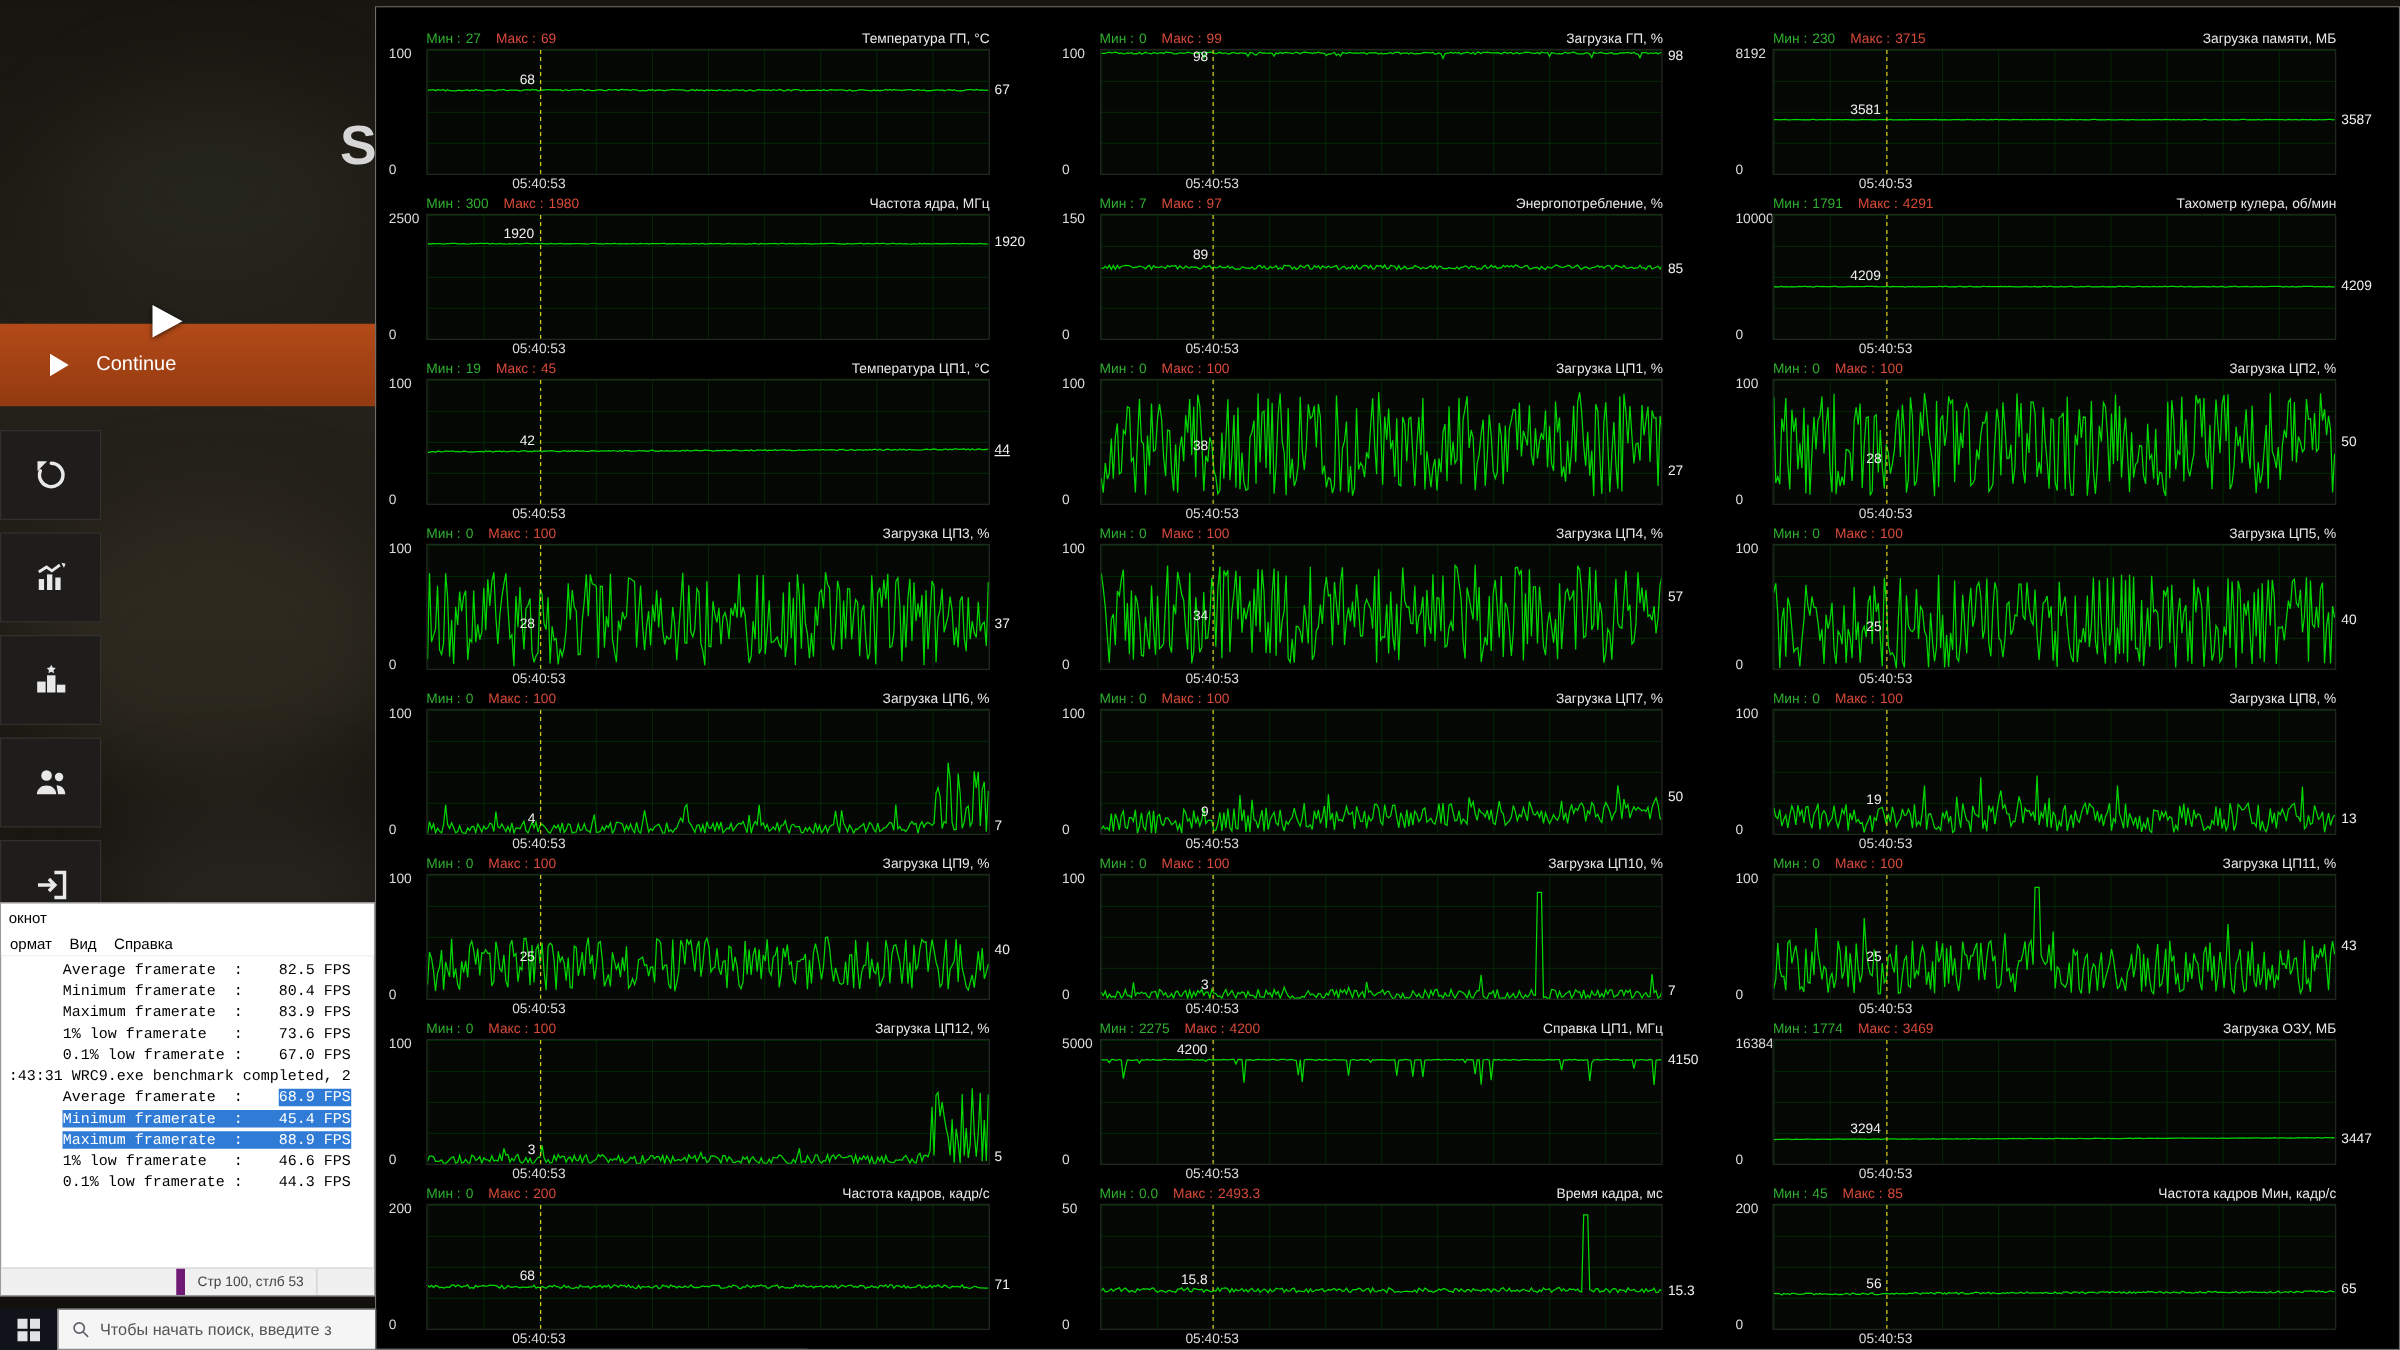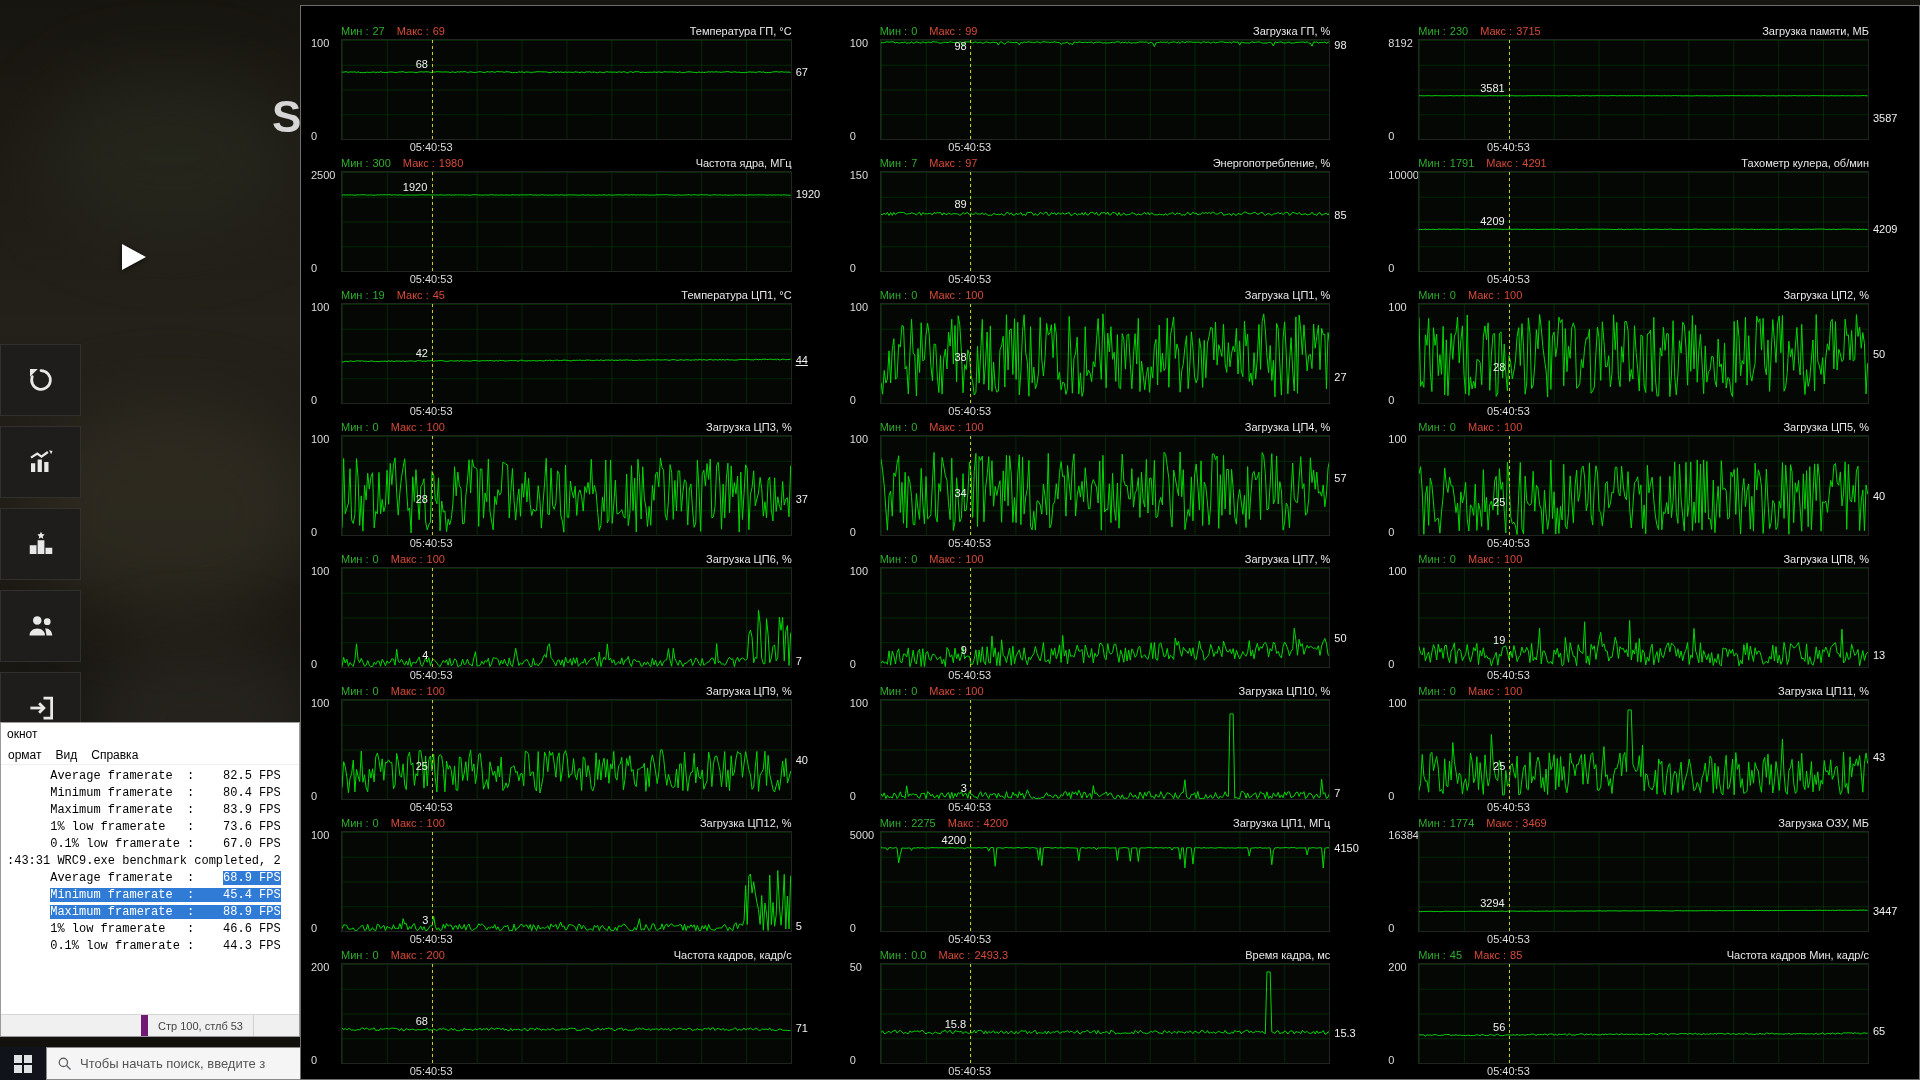--- a/index.html
+++ b/index.html
@@ -74,20 +74,24 @@
   .mag svg{width:15px;height:15px}
 </style>
 </head>
 <body>
 
 <div class="game-bg">
   <div class="blob b1"></div>
   <div class="blob b2"></div>
   <div class="blob b3"></div>
   <div class="stage-text">ST</div>
+  <div class="continue-btn">
+    <span class="play-tri"></span>
+    <span>Continue</span>
+  </div>
   <div class="pointer"></div>
   <div class="game-sidebar">
       <div class="side-btn">
         <span class="side-ic">
           <svg viewBox="0 0 24 24">
             <path d="M12 4.5a7.5 7.5 0 1 1-7 4.8" fill="none" stroke="#e8e8e8" stroke-width="2.2" stroke-linecap="round"></path>
             <path d="M3.2 3.2h6.2l-6.2 6.2z" fill="#e8e8e8"></path>
           </svg>
         </span>
       </div>
@@ -260,21 +264,21 @@
         <span class="ymin">0</span>
       </div>
       <div class="plot">
         <svg viewBox="0 0 100 100" preserveAspectRatio="none">
               <polyline points="0.00,56.19 0.36,56.34 0.72,56.25 1.08,56.43 1.43,56.31 1.79,56.29 2.15,56.10 2.51,56.39 2.87,56.42 3.23,56.33 3.58,56.17 3.94,56.10 4.30,56.33 4.66,56.21 5.02,56.37 5.38,56.36 5.73,56.44 6.09,56.20 6.45,56.38 6.81,56.11 7.17,56.10 7.53,56.38 7.89,56.45 8.24,56.26 8.60,56.20 8.96,56.47 9.32,56.22 9.68,56.12 10.04,56.26 10.39,56.35 10.75,56.48 11.11,56.21 11.47,56.28 11.83,56.20 12.19,56.43 12.54,56.25 12.90,56.34 13.26,56.29 13.62,56.48 13.98,56.35 14.34,56.50 14.70,56.45 15.05,56.46 15.41,56.26 15.77,56.14 16.13,56.28 16.49,56.35 16.85,56.29 17.20,56.31 17.56,56.43 17.92,56.27 18.28,56.48 18.64,56.27 19.00,56.30 19.35,56.20 19.71,56.33 20.07,56.24 20.43,56.39 20.79,56.12 21.15,56.39 21.51,56.39 21.86,56.39 22.22,56.41 22.58,56.22 22.94,56.46 23.30,56.45 23.66,56.36 24.01,56.40 24.37,56.11 24.73,56.32 25.09,56.27 25.45,56.19 25.81,56.28 26.16,56.26 26.52,56.17 26.88,56.22 27.24,56.28 27.60,56.32 27.96,56.17 28.32,56.46 28.67,56.12 29.03,56.20 29.39,56.46 29.75,56.17 30.11,56.38 30.47,56.30 30.82,56.48 31.18,56.49 31.54,56.37 31.90,56.29 32.26,56.30 32.62,56.20 32.97,56.12 33.33,56.45 33.69,56.34 34.05,56.39 34.41,56.15 34.77,56.23 35.13,56.30 35.48,56.46 35.84,56.48 36.20,56.33 36.56,56.17 36.92,56.38 37.28,56.11 37.63,56.21 37.99,56.41 38.35,56.48 38.71,56.17 39.07,56.47 39.43,56.14 39.78,56.14 40.14,56.39 40.50,56.16 40.86,56.32 41.22,56.30 41.58,56.25 41.94,56.45 42.29,56.39 42.65,56.12 43.01,56.23 43.37,56.17 43.73,56.17 44.09,56.45 44.44,56.28 44.80,56.21 45.16,56.26 45.52,56.28 45.88,56.15 46.24,56.49 46.59,56.11 46.95,56.44 47.31,56.23 47.67,56.33 48.03,56.14 48.39,56.25 48.75,56.34 49.10,56.10 49.46,56.27 49.82,56.32 50.18,56.46 50.54,56.41 50.90,56.15 51.25,56.30 51.61,56.32 51.97,56.44 52.33,56.20 52.69,56.40 53.05,56.15 53.41,56.35 53.76,56.29 54.12,56.44 54.48,56.28 54.84,56.24 55.20,56.46 55.56,56.21 55.91,56.38 56.27,56.39 56.63,56.19 56.99,56.15 57.35,56.15 57.71,56.38 58.06,56.17 58.42,56.41 58.78,56.43 59.14,56.44 59.50,56.27 59.86,56.36 60.22,56.43 60.57,56.48 60.93,56.49 61.29,56.48 61.65,56.18 62.01,56.20 62.37,56.33 62.72,56.38 63.08,56.36 63.44,56.40 63.80,56.21 64.16,56.33 64.52,56.49 64.87,56.48 65.23,56.44 65.59,56.48 65.95,56.19 66.31,56.40 66.67,56.49 67.03,56.21 67.38,56.46 67.74,56.31 68.10,56.28 68.46,56.17 68.82,56.27 69.18,56.37 69.53,56.18 69.89,56.16 70.25,56.26 70.61,56.25 70.97,56.39 71.33,56.15 71.68,56.39 72.04,56.22 72.40,56.36 72.76,56.37 73.12,56.23 73.48,56.40 73.84,56.28 74.19,56.32 74.55,56.47 74.91,56.17 75.27,56.30 75.63,56.33 75.99,56.44 76.34,56.42 76.70,56.16 77.06,56.11 77.42,56.45 77.78,56.45 78.14,56.37 78.49,56.48 78.85,56.17 79.21,56.40 79.57,56.49 79.93,56.33 80.29,56.12 80.65,56.39 81.00,56.27 81.36,56.33 81.72,56.42 82.08,56.49 82.44,56.22 82.80,56.40 83.15,56.29 83.51,56.10 83.87,56.16 84.23,56.31 84.59,56.38 84.95,56.18 85.30,56.41 85.66,56.22 86.02,56.50 86.38,56.10 86.74,56.46 87.10,56.38 87.46,56.23 87.81,56.11 88.17,56.25 88.53,56.16 88.89,56.22 89.25,56.24 89.61,56.36 89.96,56.22 90.32,56.25 90.68,56.31 91.04,56.37 91.40,56.49 91.76,56.15 92.11,56.27 92.47,56.37 92.83,56.34 93.19,56.28 93.55,56.37 93.91,56.37 94.27,56.15 94.62,56.26 94.98,56.32 95.34,56.43 95.70,56.13 96.06,56.44 96.42,56.33 96.77,56.43 97.13,56.18 97.49,56.35 97.85,56.42 98.21,56.35 98.57,56.25 98.92,56.11 99.28,56.14 99.64,56.37 100.00,56.36"></polyline>
             </svg>
         <div class="cursor-line"></div>
         <span class="cursor-val" style="top: clamp(0px, 56.3% - 14px, 100% - 13px);">3581</span>
       </div>
       <div class="rcol">
-        <span class="right-val" style="top: clamp(0px, 56.2% - 6px, 100% - 12px); margin-top: 22px;">3587</span>
+        <span class="right-val" style="top: clamp(0px, 56.2% - 6px, 100% - 12px);">3587</span>
       </div>
     </div>
     <div class="pfoot">
       <span class="ptime">05:40:53</span>
     </div>
   </div>
       <div class="panel">
     <div class="phead">
       <div class="pmm">
         <span class="mm-lab">Мин :</span>
@@ -755,21 +759,21 @@
     </div>
   </div>
       <div class="panel">
     <div class="phead">
       <div class="pmm">
         <span class="mm-lab">Мин :</span>
         <span class="mm-val min">2275</span>
         <span class="mm-lab mx">Макс :</span>
         <span class="mm-val max">4200</span>
       </div>
-      <div class="ptitle">Загрузка ЦП1, МГц</div>
+      <div class="ptitle">Справка ЦП1, МГц</div>
     </div>
     <div class="pbody">
       <div class="yaxis">
         <span class="ymax">5000</span>
         <span class="ymin">0</span>
       </div>
       <div class="plot">
         <svg viewBox="0 0 100 100" preserveAspectRatio="none">
               <polyline points="0.00,15.81 0.36,15.97 0.72,16.15 1.08,16.07 1.43,18.34 1.79,15.79 2.15,15.65 2.51,16.34 2.87,16.34 3.23,15.62 3.58,16.28 3.94,31.16 4.30,22.69 4.66,16.14 5.02,16.27 5.38,16.39 5.73,16.37 6.09,16.15 6.45,16.06 6.81,18.64 7.17,16.04 7.53,16.18 7.89,16.15 8.24,15.68 8.60,16.18 8.96,15.98 9.32,15.65 9.68,16.35 10.04,16.35 10.39,16.02 10.75,16.32 11.11,15.74 11.47,15.75 11.83,15.96 12.19,15.83 12.54,15.93 12.90,16.18 13.26,15.76 13.62,16.07 13.98,15.99 14.34,16.14 14.70,16.07 15.05,15.90 15.41,15.62 15.77,15.88 16.13,15.86 16.49,16.29 16.85,16.13 17.20,15.84 17.56,16.39 17.92,15.90 18.28,16.18 18.64,17.09 19.00,15.88 19.35,15.75 19.71,16.16 20.07,15.83 20.43,16.06 20.79,15.98 21.15,16.06 21.51,16.06 21.86,15.62 22.22,16.11 22.58,16.15 22.94,15.78 23.30,15.63 23.66,15.72 24.01,19.37 24.37,15.84 24.73,15.61 25.09,15.85 25.45,34.56 25.81,15.98 26.16,16.01 26.52,15.85 26.88,16.33 27.24,16.40 27.60,15.83 27.96,15.66 28.32,15.94 28.67,16.01 29.03,15.67 29.39,16.32 29.75,16.11 30.11,16.07 30.47,15.62 30.82,15.70 31.18,16.28 31.54,16.19 31.90,15.89 32.26,15.71 32.62,15.60 32.97,16.15 33.33,16.25 33.69,15.63 34.05,15.87 34.41,16.20 34.77,16.37 35.13,28.49 35.48,15.75 35.84,33.87 36.20,16.25 36.56,15.66 36.92,15.84 37.28,15.61 37.63,15.79 37.99,16.23 38.35,16.36 38.71,15.67 39.07,15.80 39.43,16.37 39.78,15.92 40.14,15.71 40.50,16.19 40.86,16.29 41.22,16.06 41.58,15.65 41.94,15.97 42.29,16.05 42.65,16.03 43.01,16.14 43.37,16.25 43.73,16.27 44.09,28.92 44.44,16.39 44.80,15.80 45.16,15.80 45.52,16.39 45.88,16.22 46.24,15.83 46.59,15.92 46.95,16.40 47.31,15.73 47.67,15.84 48.03,17.93 48.39,15.89 48.75,16.28 49.10,15.91 49.46,16.05 49.82,15.87 50.18,16.01 50.54,15.84 50.90,16.26 51.25,16.23 51.61,16.07 51.97,16.20 52.33,15.75 52.69,28.79 53.05,16.31 53.41,16.07 53.76,16.16 54.12,15.70 54.48,15.89 54.84,16.05 55.20,16.36 55.56,29.55 55.91,16.18 56.27,16.01 56.63,16.06 56.99,16.01 57.35,29.81 57.71,16.32 58.06,16.02 58.42,16.08 58.78,16.25 59.14,15.97 59.50,15.76 59.86,15.76 60.22,15.74 60.57,16.31 60.93,16.06 61.29,15.61 61.65,16.10 62.01,15.95 62.37,15.81 62.72,16.04 63.08,16.36 63.44,15.66 63.80,16.28 64.16,15.81 64.52,15.68 64.87,18.25 65.23,15.74 65.59,16.13 65.95,15.89 66.31,16.04 66.67,27.64 67.03,15.98 67.38,15.95 67.74,36.21 68.10,16.04 68.46,15.96 68.82,15.74 69.18,16.40 69.53,32.42 69.89,16.00 70.25,15.80 70.61,16.09 70.97,15.73 71.33,16.37 71.68,16.11 72.04,15.60 72.40,16.26 72.76,16.02 73.12,16.26 73.48,15.66 73.84,16.06 74.19,16.10 74.55,16.40 74.91,16.00 75.27,15.77 75.63,15.84 75.99,15.89 76.34,16.12 76.70,16.16 77.06,16.20 77.42,15.84 77.78,16.32 78.14,15.84 78.49,16.21 78.85,16.24 79.21,16.33 79.57,15.73 79.93,16.05 80.29,15.95 80.65,16.31 81.00,15.81 81.36,15.95 81.72,15.85 82.08,24.38 82.44,16.32 82.80,16.11 83.15,16.19 83.51,15.63 83.87,16.31 84.23,15.83 84.59,15.66 84.95,16.36 85.30,16.26 85.66,16.07 86.02,16.40 86.38,15.83 86.74,16.18 87.10,33.03 87.46,18.54 87.81,15.97 88.17,15.96 88.53,15.65 88.89,16.27 89.25,16.01 89.61,16.05 89.96,15.71 90.32,15.70 90.68,15.96 91.04,16.23 91.40,15.68 91.76,15.82 92.11,15.63 92.47,16.26 92.83,16.39 93.19,15.95 93.55,16.20 93.91,16.02 94.27,16.21 94.62,15.81 94.98,23.18 95.34,15.89 95.70,16.37 96.06,15.85 96.42,15.90 96.77,16.11 97.13,16.26 97.49,16.19 97.85,15.76 98.21,16.10 98.57,36.38 98.92,16.40 99.28,16.03 99.64,15.80 100.00,16.32"></polyline>
             </svg>

